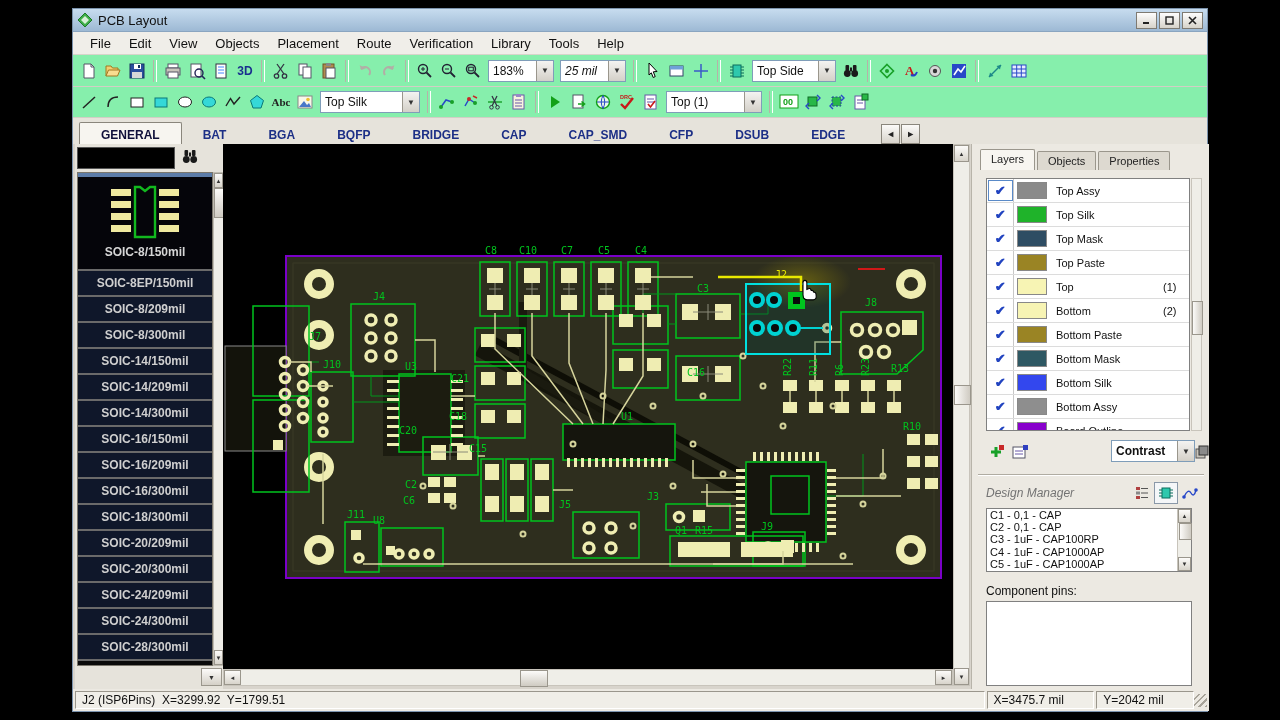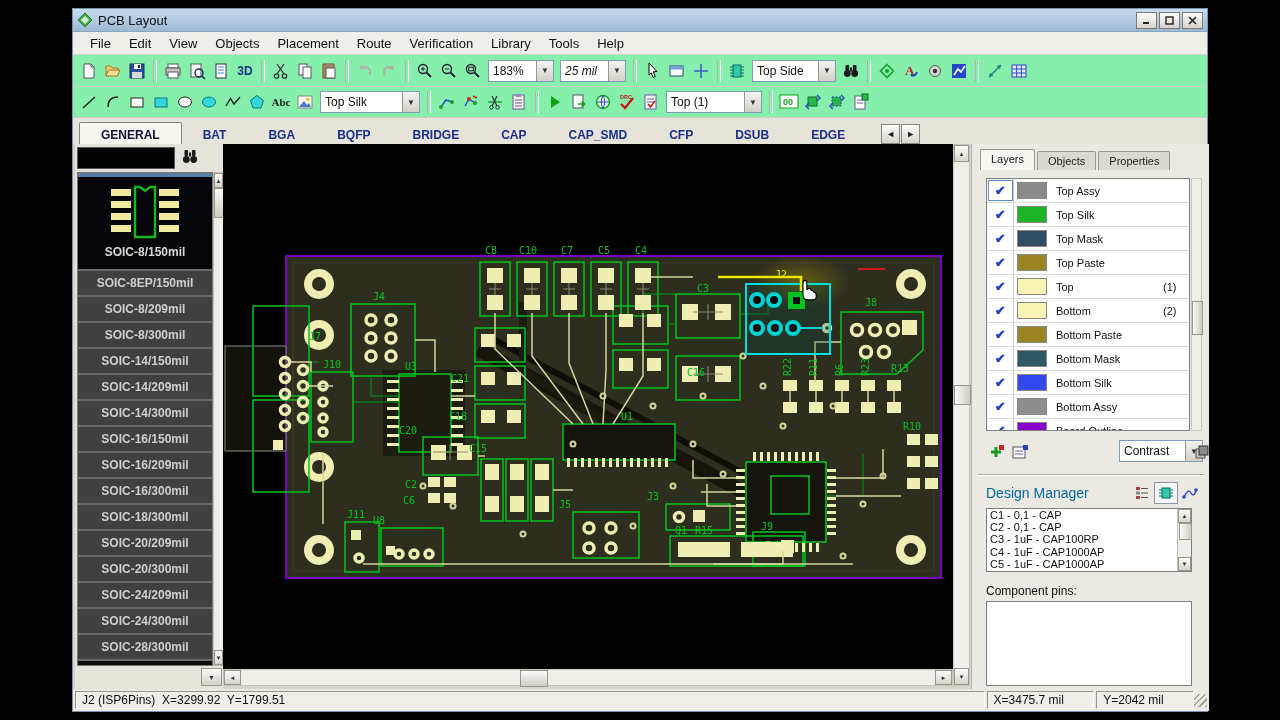--- a/index.html
+++ b/index.html
@@ -44,21 +44,21 @@
   .sidebar{position:absolute;left:2px;top:0;width:148px;height:545px;background:#e6e3db;}
   .searchbox{position:absolute;left:2px;top:3px;width:96px;height:20px;background:#000;border:1px solid #555;}
   .binoc{position:absolute;left:104px;top:3px;width:22px;height:20px;display:flex;align-items:center;justify-content:center;}
   .patwrap{position:absolute;left:2px;top:28px;width:136px;height:494px;background:#0a0a0a;
            border:1px solid #7a766c;box-sizing:border-box;overflow:hidden;}
   .pat-first{height:96px;border-bottom:2px solid #6a6a6a;position:relative;background:#05050a;}
   .pat-first .selbar{height:4px;background:#5c7ca8;}
   .pat-first svg{display:block;margin:4px auto 0 auto;}
   .pat-label{font-size:12px;font-weight:bold;color:#d6d6d6;text-align:center;margin-top:2px;}
   .pitem{height:24px;line-height:24px;text-align:center;font-size:12px;font-weight:bold;color:#cfcfcf;
-         border-bottom:2px solid #6a6a6a;background:#404040;}
+         border-bottom:2px solid #6a6a6a;background:#0f172a;}
   .patscroll{position:absolute;left:138px;top:28px;width:11px;height:494px;background:#efeee8;border:1px solid #c0bcb2;box-sizing:border-box;}
   .sb-arrow{height:13px;background:linear-gradient(#fcfbf9,#d8d4cb);border:1px solid #9a968c;font-size:6px;
             color:#333;display:flex;align-items:center;justify-content:center;}
   .patscroll .thumb{position:absolute;left:0;top:15px;width:9px;height:28px;background:linear-gradient(#fcfbf9,#cfcbc2);border:1px solid #9a968c;}
   .patscroll .down{position:absolute;bottom:0;left:0;right:0;}
   .sidedrop{position:absolute;left:126px;top:524px;width:21px;height:18px;background:linear-gradient(#fcfbf9,#d4d0c7);
             border:1px solid #9a968c;font-size:7px;color:#333;display:flex;align-items:center;justify-content:center;box-sizing:border-box;}
   
   .canvas{position:absolute;left:150px;top:0;width:730px;height:525px;background:#000;}
   .vscroll{position:absolute;left:880px;top:0;width:17px;height:542px;background:#efeee8;border:1px solid #c8c4bb;box-sizing:border-box;}
@@ -80,24 +80,24 @@
   .lrow{display:flex;height:23px;border-bottom:1px solid #dcdcdc;align-items:stretch;}
   .lchk{width:26px;display:flex;align-items:center;justify-content:center;color:#2244c0;font-size:13px;
         border-right:1px solid #c8c8c8;text-shadow:.6px 0 #2244c0;}
   .lchk.focus{outline:1px solid #5a8ac8;outline-offset:-2px;}
   .lsw{width:28px;margin:3px;border:1px solid #888;}
   .lname{flex:1;font-size:11px;color:#111;display:flex;align-items:center;padding-left:6px;}
   .lbadge{width:26px;font-size:11px;color:#111;display:flex;align-items:center;}
   .lscroll{position:absolute;left:219px;top:34px;width:11px;height:253px;background:#efeee8;border:1px solid #c8c4bb;box-sizing:border-box;}
   .lscroll .thumb{position:absolute;left:0;top:122px;width:9px;height:32px;background:linear-gradient(90deg,#fcfbf9,#cfcbc2);border:1px solid #9a968c;}
   .lbtns{position:absolute;left:12px;top:296px;width:220px;height:24px;display:flex;align-items:center;}
-  .contrast{position:absolute;left:132px;top:0;width:82px;}
+  .contrast{position:absolute;left:124px;top:0;width:82px;font-weight:bold;}
   .divider{position:absolute;left:6px;top:330px;width:226px;border-top:1px solid #b0aca2;border-bottom:1px solid #fff;}
   .dmhead{position:absolute;left:14px;top:338px;width:216px;height:22px;display:flex;align-items:center;}
-  .dmtitle{font-size:14px;color:#0369a1;flex:1;}
+  .dmtitle{font-size:12px;color:#737373;flex:1;font-style:italic;}
   .dmicon{width:24px;height:22px;display:flex;align-items:center;justify-content:center;}
   .dmicon.pressed{border:1px solid #8a98a8;background:#f4f6f8;box-sizing:border-box;}
   .dmlist{position:absolute;left:14px;top:364px;width:206px;height:64px;background:#fff;border:1px solid #808080;
           box-sizing:border-box;overflow:hidden;}
   .dmitem{font-size:11px;color:#111;line-height:12.2px;padding-left:3px;white-space:nowrap;}
   .dmscroll{position:absolute;left:205px;top:365px;width:14px;height:62px;background:#efeee8;border-left:1px solid #c8c4bb;box-sizing:border-box;}
   .dmscroll .thumb{position:absolute;left:1px;top:14px;width:11px;height:15px;background:linear-gradient(90deg,#fcfbf9,#cfcbc2);border:1px solid #9a968c;}
   .cplabel{position:absolute;left:14px;top:440px;font-size:12px;color:#111;}
   .cpbox{position:absolute;left:14px;top:457px;width:206px;height:85px;background:#fff;border:1px solid #808080;box-sizing:border-box;}
   

